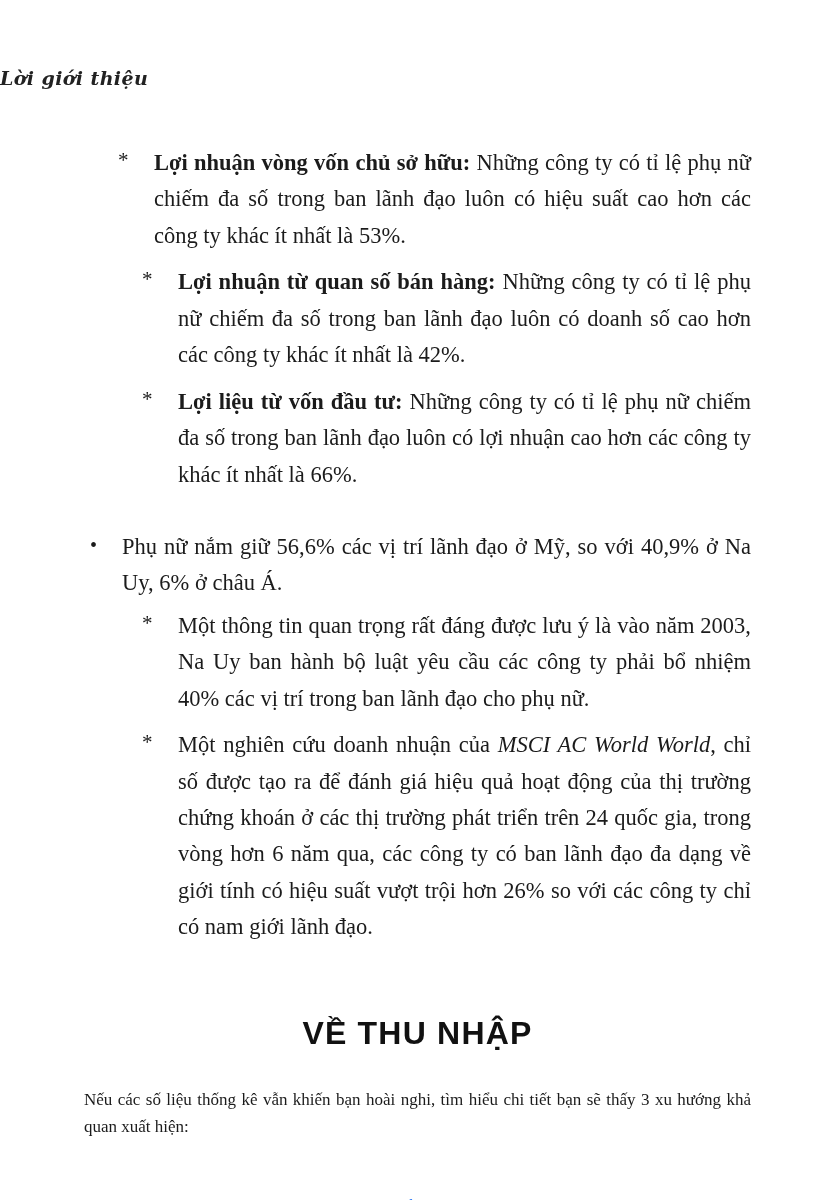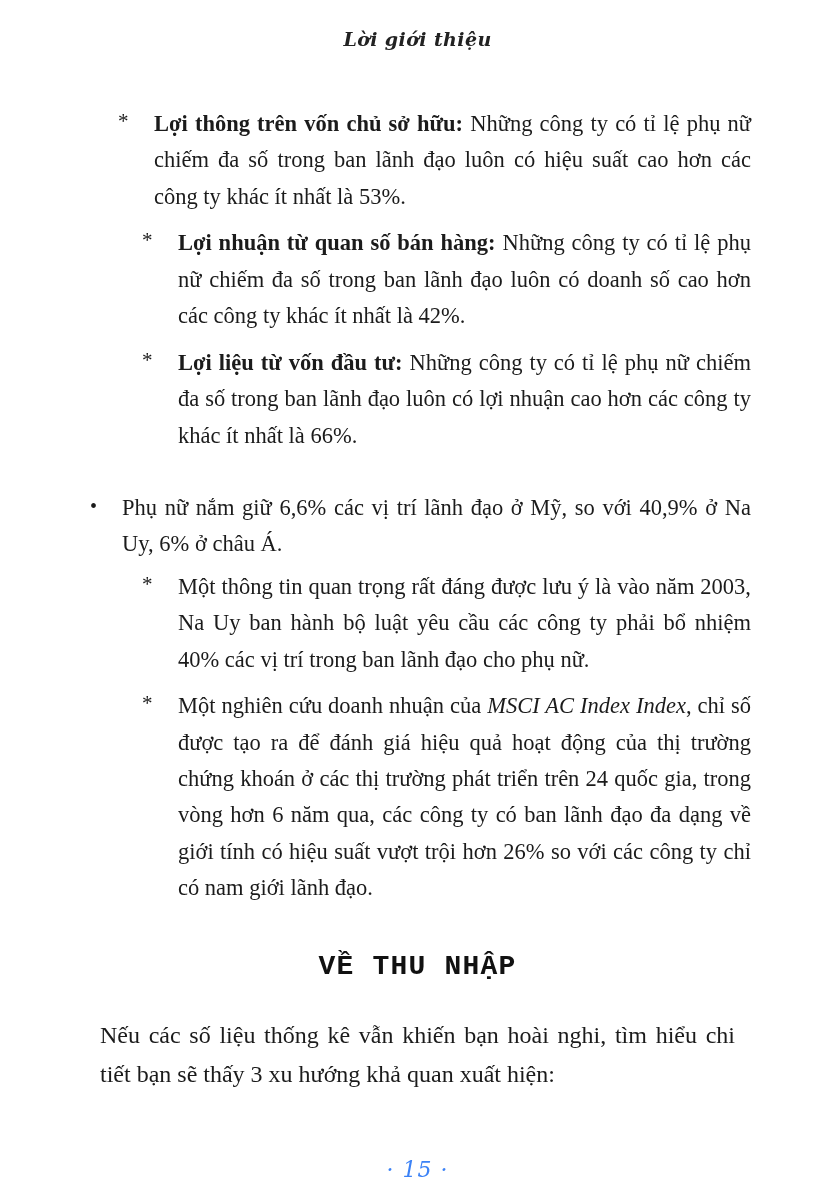--- a/index.html
+++ b/index.html
@@ -15,28 +15,28 @@
     overflow: hidden;
   }
   .page {
     position: relative;
     width: 835px;
     height: 1200px;
     box-sizing: border-box;
     padding: 0;
   }
   .running-head {
-    text-align: center;
+    text-align: left;
     font-family: "DejaVu Serif", serif;
     font-style: italic;
     font-weight: 600;
     font-size: 19px;
     letter-spacing: 0.4px;
     color: #222;
-    margin-top: 28px;
+    margin-top: 67px;
   }
   .content {
     margin: 56px 84px 0 84px;
   }
   ul {
     list-style: none;
     margin: 0;
     padding: 0;
   }
   li {
@@ -86,33 +86,33 @@
   .ital {
     font-style: italic;
   }
 
   .group-gap {
     height: 26px;
   }
 
   .section-title {
     text-align: center;
-    font-family: Liberation Mono, monospace;
+    font-family: Liberation Sans, sans-serif;
     font-weight: bold;
-    font-size: 28px;
+    font-size: 32px;
     letter-spacing: 1.2px;
-    margin: 44px 0 34px 0;
+    margin: 69px 0 34px 0;
     color: #111;
   }
 
   .para {
-    font-size: 24px;
+    font-size: 17px;
     line-height: 1.62;
     text-align: justify;
-    margin: 16px;
+    margin: 0;
     text-indent: 0;
   }
 
   .folio {
     position: absolute;
     left: 0;
     right: 0;
     bottom: 46px;
     text-align: center;
     font-family: "DejaVu Serif", serif;
@@ -127,50 +127,50 @@
 
 <div class="page">
 
   <div class="running-head">Lời giới thiệu</div>
 
   <div class="content">
 
     <ul>
       <li class="lvl-star lvl-star-a">
         <span class="marker">*</span>
-        <span class="lead">Lợi thông trên vốn chủ sở hữu:</span><span> Những công ty có tỉ lệ phụ nữ chiếm đa số trong ban lãnh đạo luôn có hiệu suất cao hơn các công ty khác ít nhất là 53%.</span>
+        <span class="lead">Lợi nhuận vòng vốn chủ sở hữu:</span><span> Những công ty có tỉ lệ phụ nữ chiếm đa số trong ban lãnh đạo luôn có hiệu suất cao hơn các công ty khác ít nhất là 53%.</span>
       </li>
 
       <li class="lvl-star">
         <span class="marker">*</span>
         <span class="lead">Lợi nhuận từ quan số bán hàng:</span><span> Những công ty có tỉ lệ phụ nữ chiếm đa số trong ban lãnh đạo luôn có doanh số cao hơn các công ty khác ít nhất là 42%.</span>
       </li>
 
       <li class="lvl-star">
         <span class="marker">*</span>
         <span class="lead">Lợi liệu từ vốn đầu tư:</span><span> Những công ty có tỉ lệ phụ nữ chiếm đa số trong ban lãnh đạo luôn có lợi nhuận cao hơn các công ty khác ít nhất là 66%.</span>
       </li>
     </ul>
 
     <div class="group-gap"></div>
 
     <ul>
       <li class="lvl-bullet">
         <span class="marker">•</span>
-        <span>Phụ nữ nắm giữ 6,6% các vị trí lãnh đạo ở Mỹ, so với 40,9% ở Na Uy, 6% ở châu Á.</span>
+        <span>Phụ nữ nắm giữ 56,6% các vị trí lãnh đạo ở Mỹ, so với 40,9% ở Na Uy, 6% ở châu Á.</span>
       </li>
 
       <li class="lvl-star">
         <span class="marker">*</span>
         <span>Một thông tin quan trọng rất đáng được lưu ý là vào năm 2003, Na Uy ban hành bộ luật yêu cầu các công ty phải bổ nhiệm 40% các vị trí trong ban lãnh đạo cho phụ nữ.</span>
       </li>
 
       <li class="lvl-star">
         <span class="marker">*</span>
-        <span>Một nghiên cứu doanh nhuận của </span><span class="ital">MSCI AC Index Index</span><span>, chỉ số được tạo ra để đánh giá hiệu quả hoạt động của thị trường chứng khoán ở các thị trường phát triển trên 24 quốc gia, trong vòng hơn 6 năm qua, các công ty có ban lãnh đạo đa dạng về giới tính có hiệu suất vượt trội hơn 26% so với các công ty chỉ có nam giới lãnh đạo.</span>
+        <span>Một nghiên cứu doanh nhuận của </span><span class="ital">MSCI AC World World</span><span>, chỉ số được tạo ra để đánh giá hiệu quả hoạt động của thị trường chứng khoán ở các thị trường phát triển trên 24 quốc gia, trong vòng hơn 6 năm qua, các công ty có ban lãnh đạo đa dạng về giới tính có hiệu suất vượt trội hơn 26% so với các công ty chỉ có nam giới lãnh đạo.</span>
       </li>
     </ul>
 
     <h2 class="section-title">VỀ THU NHẬP</h2>
 
     <p class="para">Nếu các số liệu thống kê vẫn khiến bạn hoài nghi, tìm hiểu chi tiết bạn sẽ thấy 3 xu hướng khả quan xuất hiện:</p>
 
   </div>
 
   <div class="folio">· 15 ·</div>

